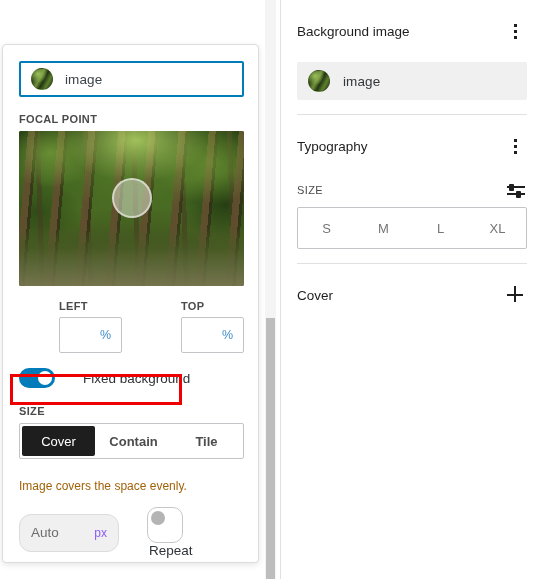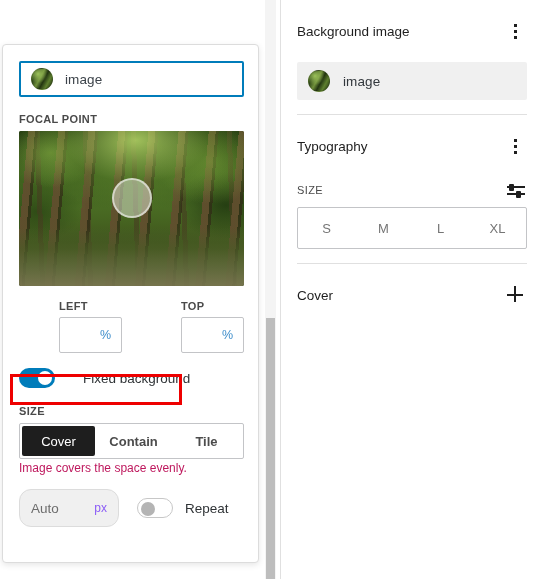--- a/index.html
+++ b/index.html
@@ -235,22 +235,22 @@
     color: #ffffff;
     font-weight: 400;
     margin: 2px;
     border-radius: 2px;
     flex: 1 1 0;
     height: calc(100% - 4px);
   }
 
   .helper-text {
     font-size: 12px;
-    color: #be185d;
-    margin-top: 2px;
+    color: #a16207;
+    margin-top: 20px;
   }
 
   
   .auto-row {
     display: flex;
     align-items: center;
     margin-top: 14px;
   }
   .auto-field {
     width: 100px;
@@ -258,21 +258,21 @@
     background: #f0f0f0;
     border: 1px solid #dcdcdc;
     border-radius: 12px;
     display: flex;
     align-items: center;
     padding: 0 11px;
     box-sizing: border-box;
   }
   .auto-value { font-size: 13.5px; color: #6d6d6d; }
   .auto-unit { margin-left: auto; font-size: 12px; color: #8b5cf6; }
-  .repeat-wrap { display: flex; align-items: center; margin-left: 18px; }
+  .repeat-wrap { display: flex; align-items: center; margin-left: 18px; flex-direction: column; }
   .repeat-text { margin-left: 12px; font-size: 13.5px; color: #2f3336; }
 
   
   .scroll-track {
     position: absolute;
     right: 4px;
     top: 0;
     width: 11px;
     height: 579px;
     background: #f4f4f4;

